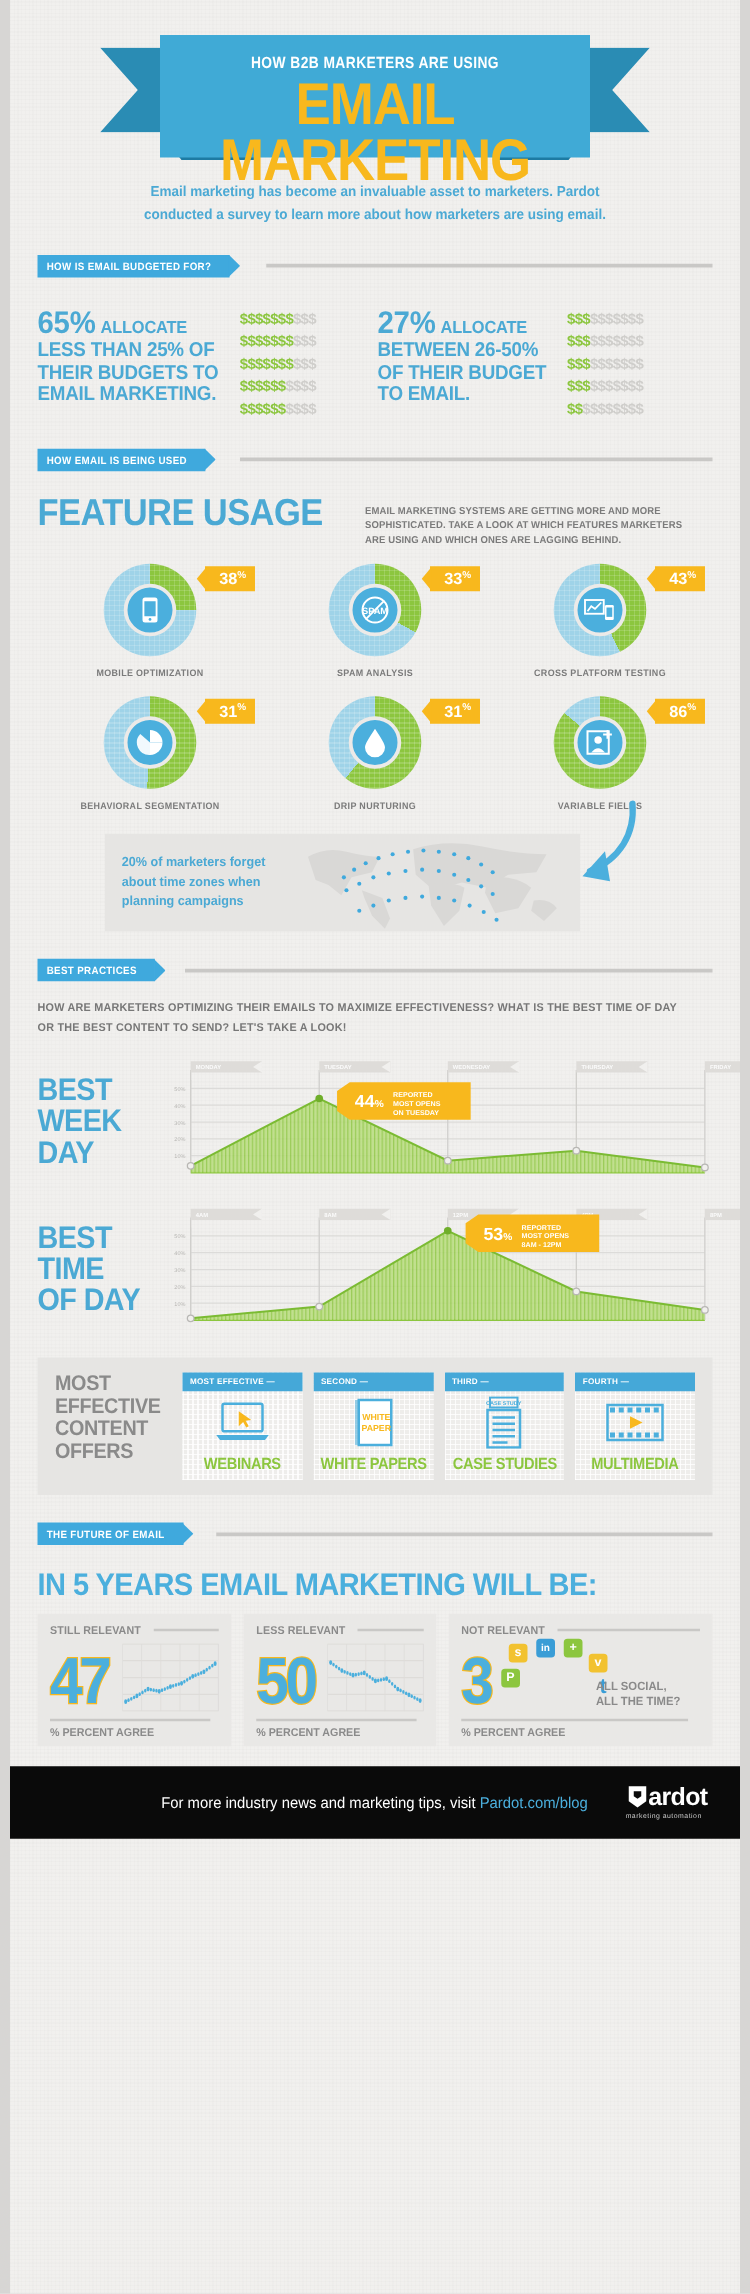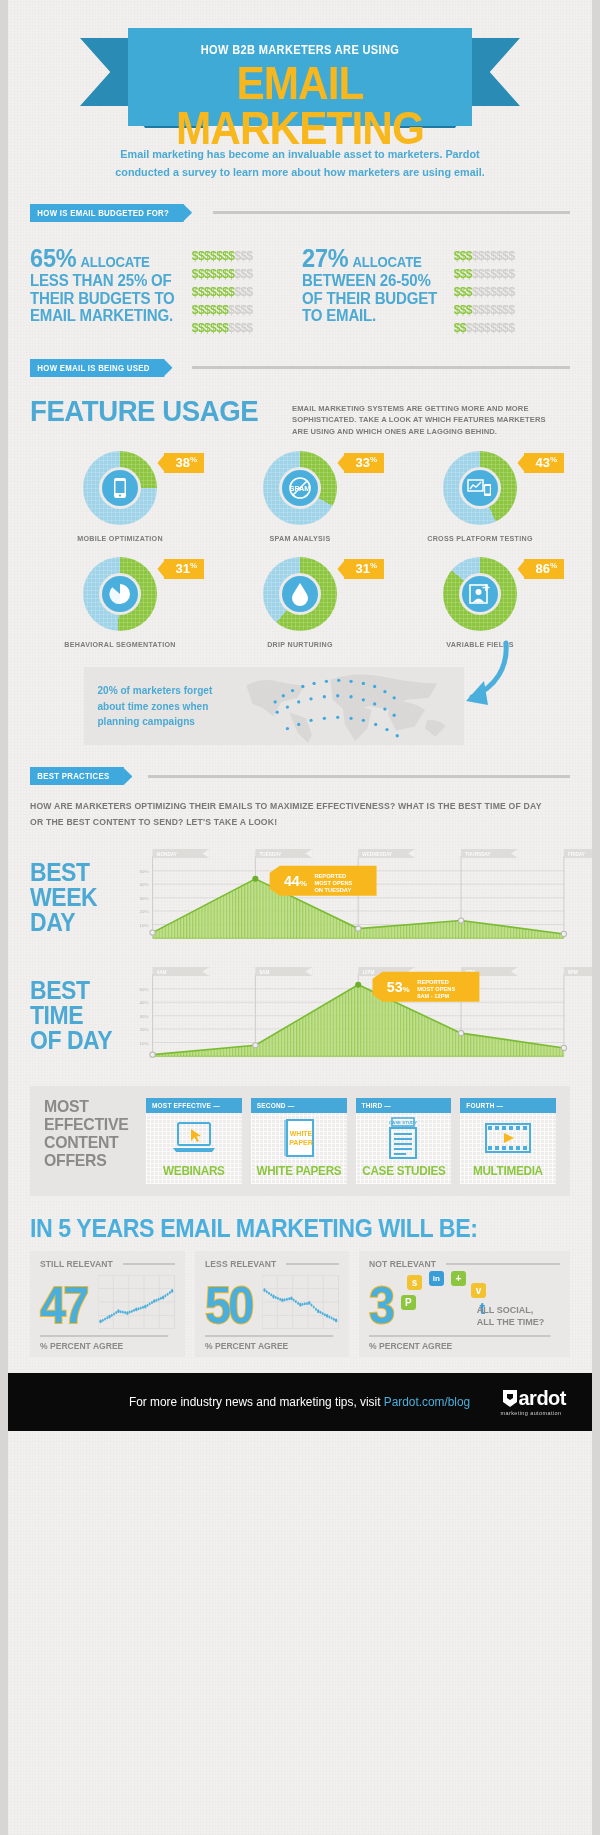--- a/index.html
+++ b/index.html
@@ -671,20 +671,24 @@
                 </g>
                 <path d="M20 11 L30 16 L20 21 Z" fill="#f8b81d"></path>
               </svg>
             </div>
             <div class="offer-name">MULTIMEDIA</div>
           </div>
         </div>
     </div>
 
 
+    <div class="sec">
+      <div class="sec-tag">THE FUTURE OF EMAIL</div>
+      <div class="sec-rule"></div>
+    </div>
 
     <div class="future-title">IN 5 YEARS EMAIL MARKETING WILL BE:</div>
 
     <div class="future-row">
 
       <div class="future-card">
         <div class="fc-head">
           <div class="fc-label">STILL RELEVANT</div>
           <div class="fc-rule"></div>
         </div>

